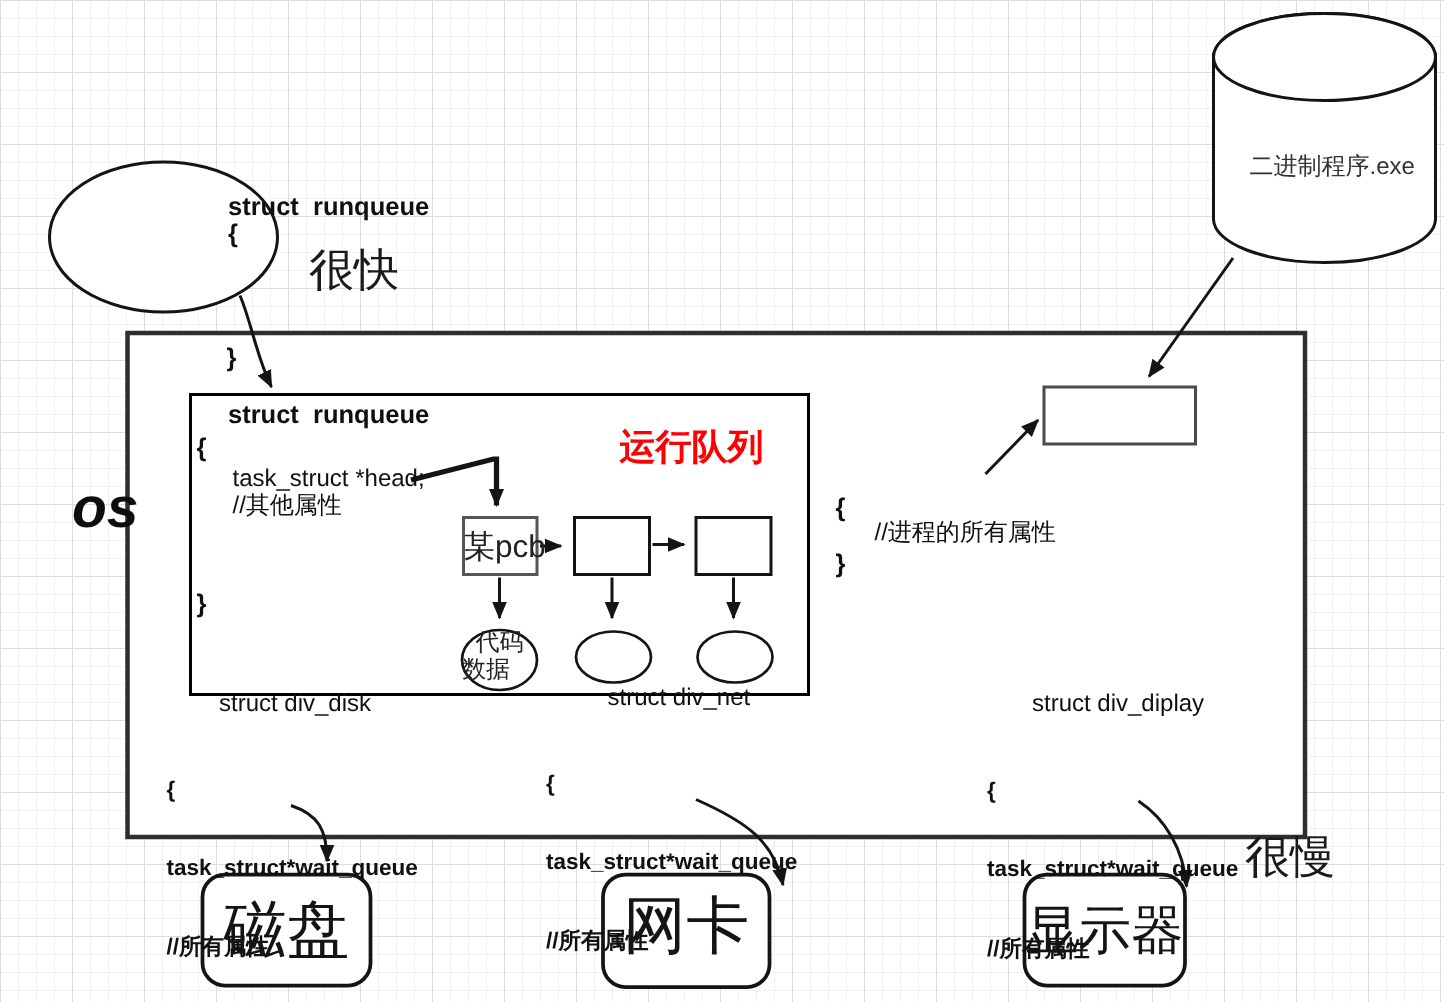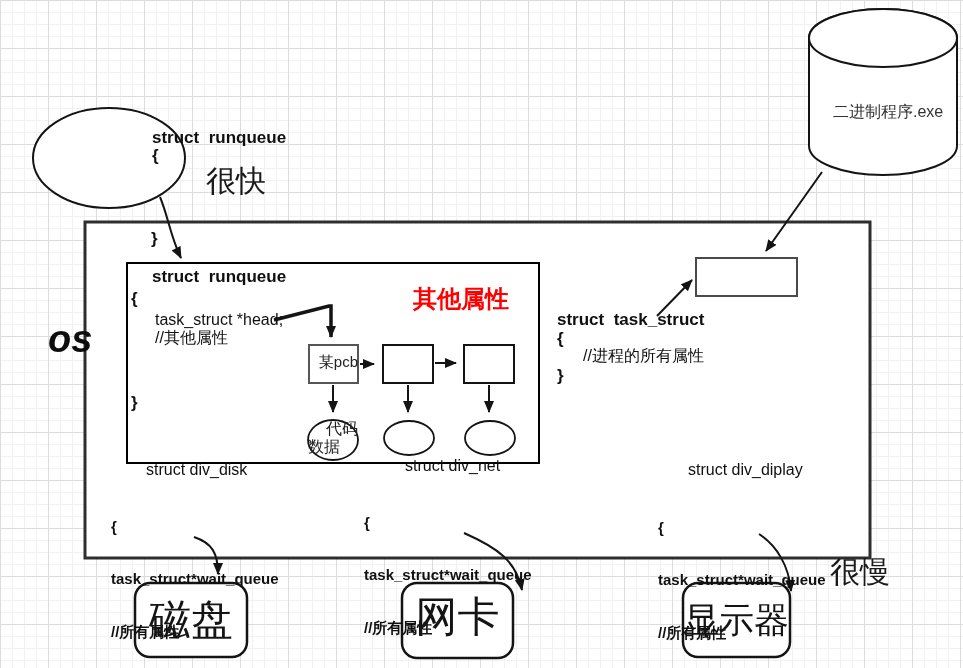--- a/index.html
+++ b/index.html
@@ -82,27 +82,26 @@
 
   <div class="txt" style="left:48px;top:320px;font-size:38px;font-weight:bold;line-height:1;color:#0d0d0d;font-style:italic;">os</div>
 
   <div class="txt" style="left:833px;top:104px;font-size:16px;color:#333;">二进制程序.exe</div>
 
   <div class="txt code17" style="left:152px;top:268px;">struct  runqueue</div>
   <div class="txt code17" style="left:131px;top:290px;">{</div>
   <div class="txt code" style="left:155px;top:312px;">task_struct *head;</div>
   <div class="txt code" style="left:155px;top:330px;">//其他属性</div>
   <div class="txt code17" style="left:131px;top:394px;">}</div>
-  <div class="txt caption-red" style="left:413px;top:286px;">其他属性</div>
+  <div class="txt caption-red" style="left:413px;top:286px;">运行队列</div>
 
-  <div class="txt" style="left:309px;top:354px;width:49px;text-align:right;font-size:15px;color:#222;">某pcb</div>
-  <div class="txt" style="left:308px;top:421px;width:50px;text-align:right;font-size:16px;color:#222;">代码</div>
+  <div class="txt" style="left:309px;top:354px;width:49px;text-align:left;font-size:21px;color:#222;">某pcb</div>
+  <div class="txt" style="left:308px;top:421px;width:50px;text-align:center;font-size:16px;color:#222;">代码</div>
   <div class="txt" style="left:308px;top:439px;width:50px;text-align:left;font-size:16px;color:#222;">数据</div>
 
-  <div class="txt code17" style="left:557px;top:311px;">struct  task_struct</div>
   <div class="txt code17" style="left:557px;top:330px;">{</div>
   <div class="txt code" style="left:583px;top:348px;">//进程的所有属性</div>
   <div class="txt code17" style="left:557px;top:367px;">}</div>
 
   <div class="txt code" style="left:146px;top:462px;">struct div_disk</div>
   <div class="txt" style="left:111px;top:483px;">
     <div class="code15">{</div>
     <div class="code15">task_struct*wait_queue</div>
     <div class="code15">//所有属性</div>
     

